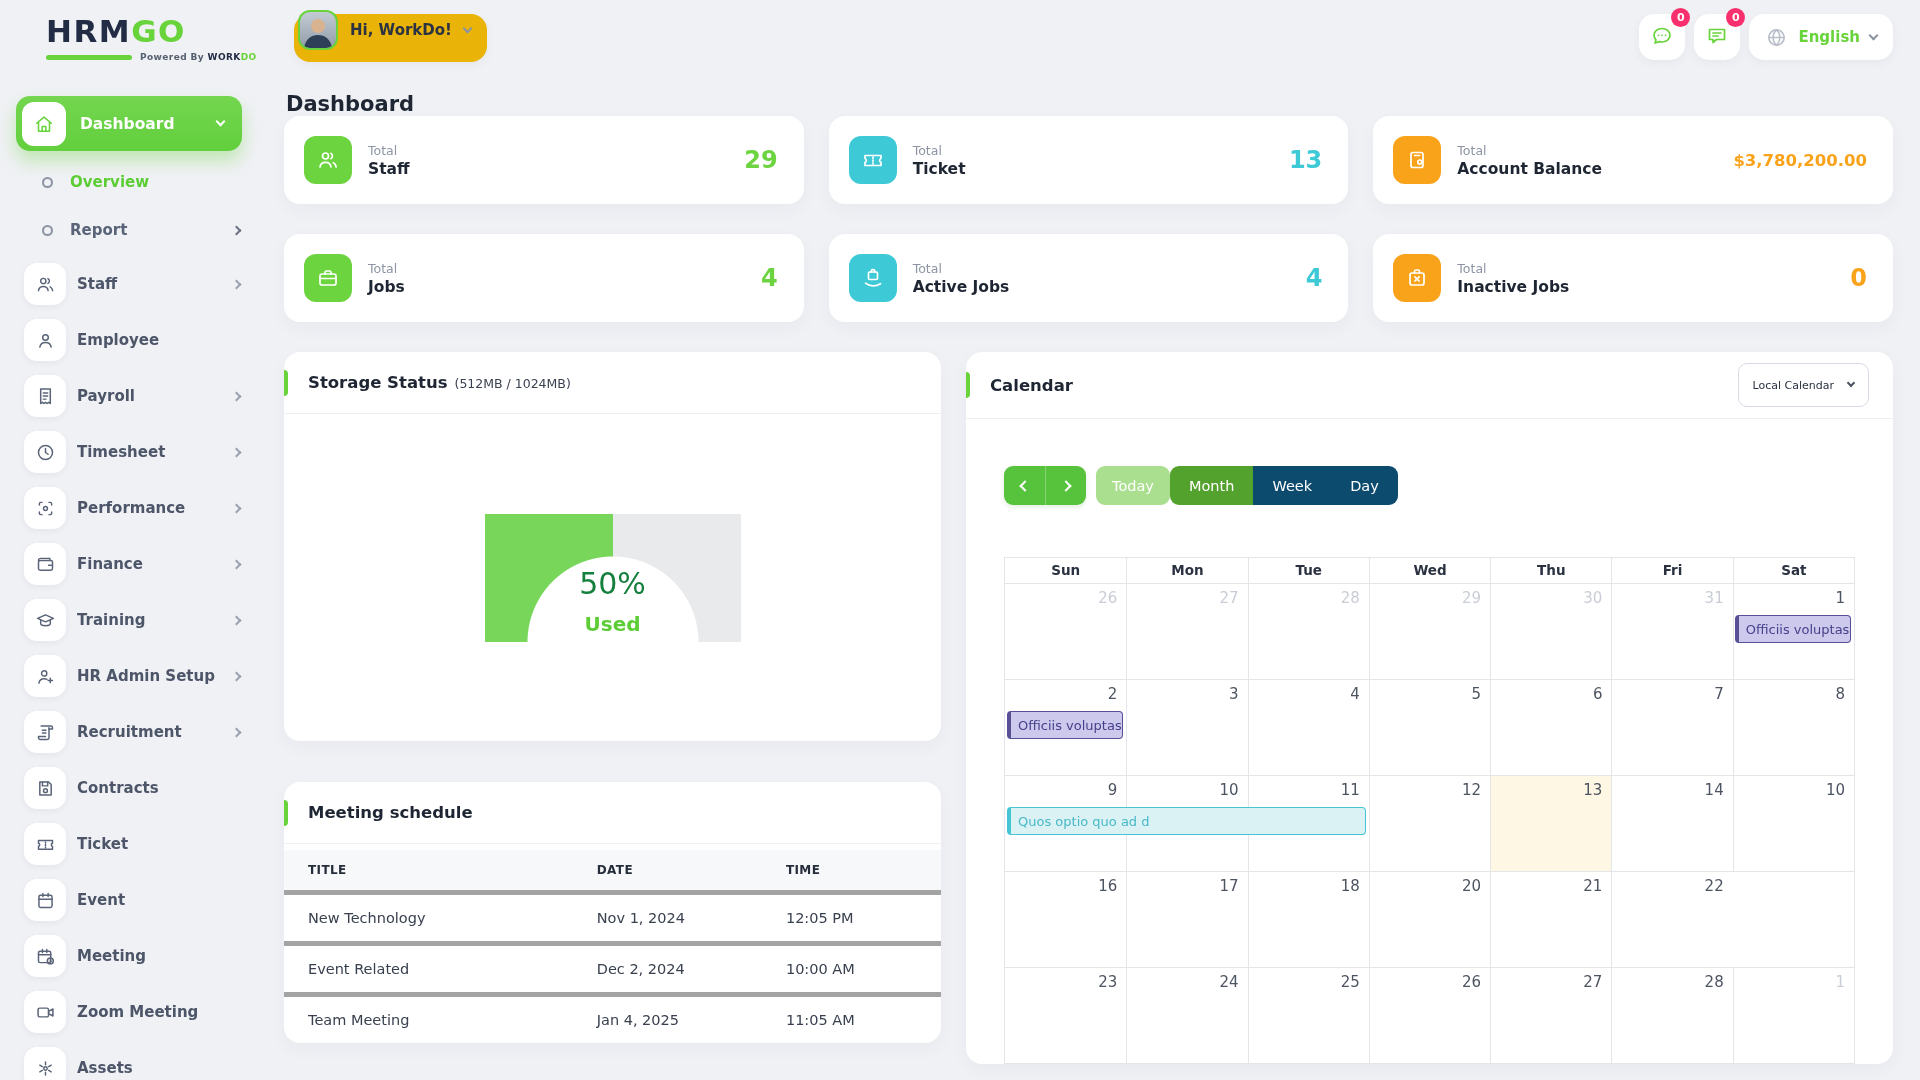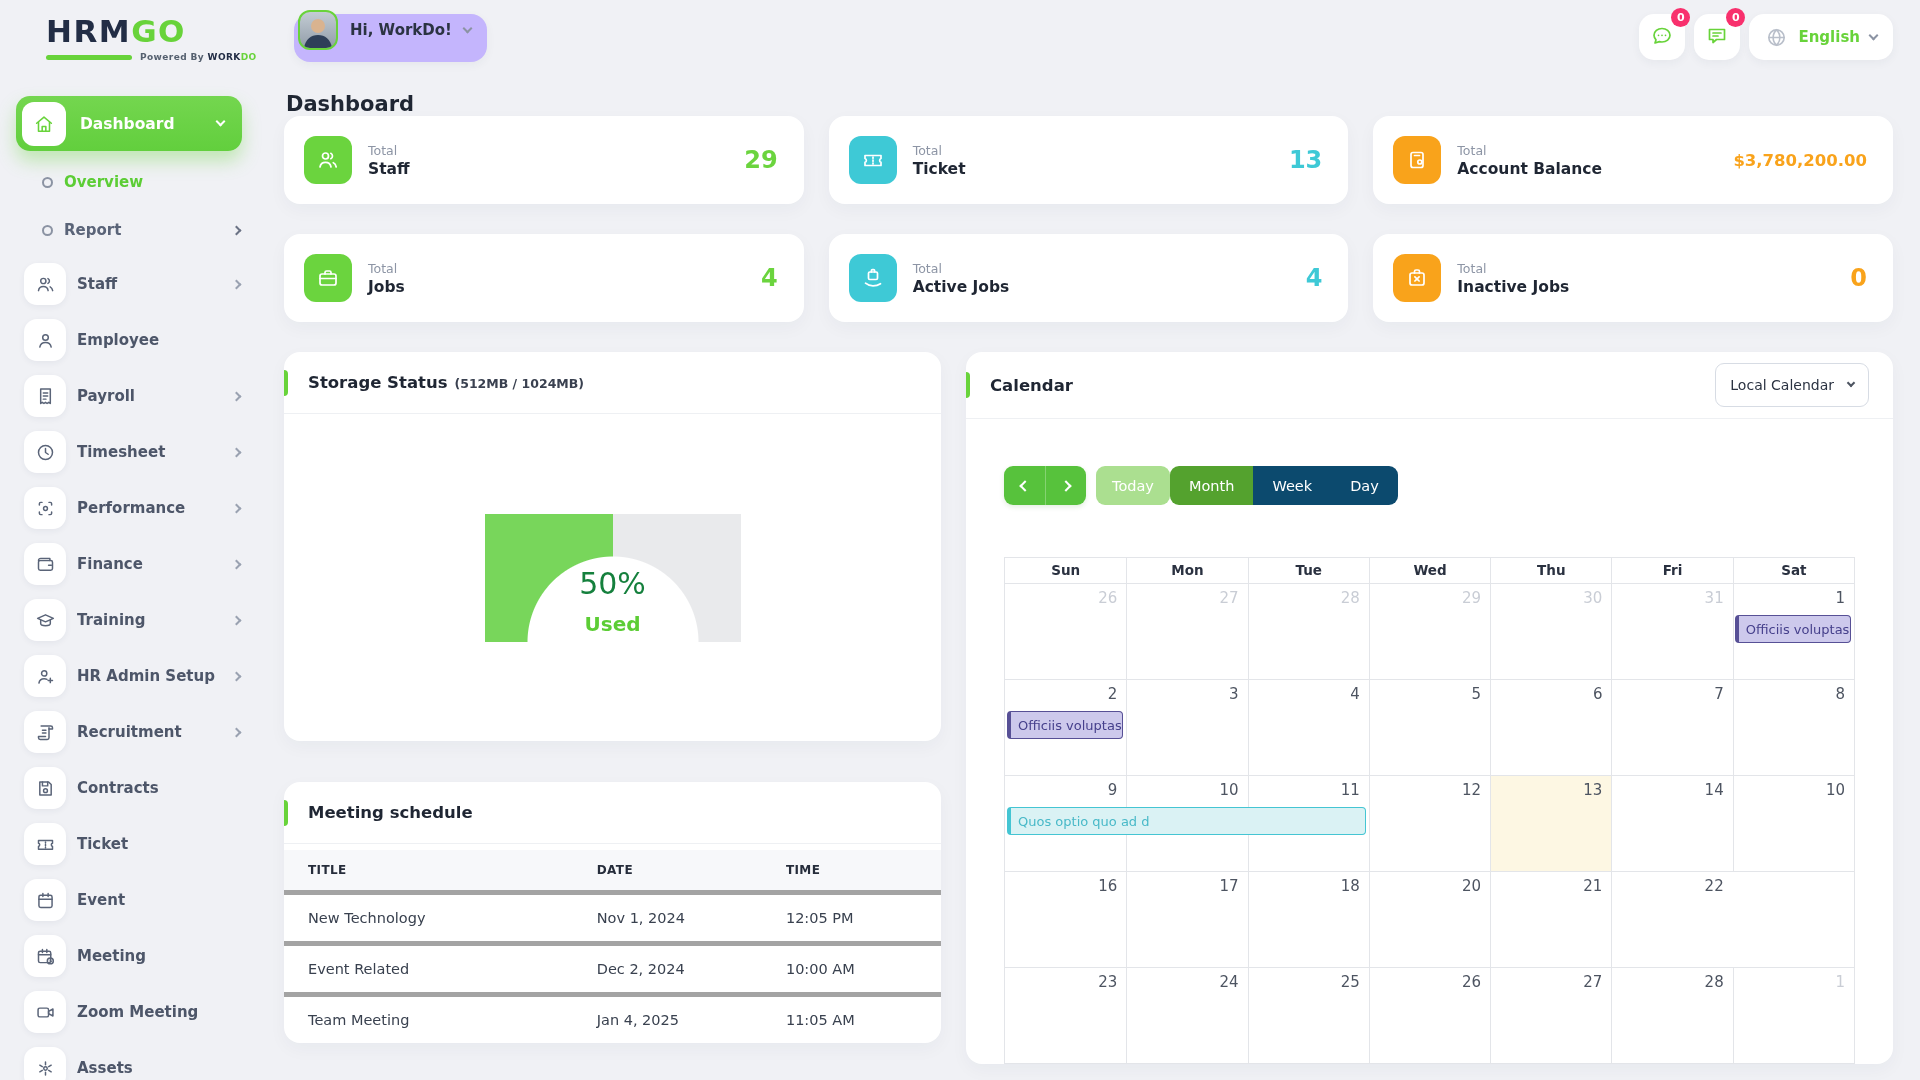--- a/index.html
+++ b/index.html
@@ -18,38 +18,38 @@
   .bar{width:86px;height:5px;border-radius:3px;background:#68d33a}
   .powered{font-size:9px;color:#55606f;font-weight:700;letter-spacing:.4px}
   .powered .dk{color:#222d45}.powered .g{color:#68d33a}
   nav{margin-top:34px}
   .pill{margin:0 20px 16px 16px;height:55px;border-radius:14px;border:none;width:calc(100% - 36px);
         background:linear-gradient(180deg,#74d64f,#62cf3d);display:flex;align-items:center;gap:14px;
         padding:0 18px 0 6px;color:#fff;box-shadow:0 10px 18px rgba(104,211,58,.35);cursor:pointer}
   .pill .ibox{width:44px;height:44px;background:#fff;border-radius:12px;display:grid;place-items:center;color:#68d33a}
   .pill .lbl{font-weight:700;font-size:15.5px}
   .pill .chev{margin-left:auto;color:#fff}
-  .srow{display:flex;align-items:center;height:30px;margin:0 22px 18px 42px;gap:11px;color:#5a6478;
+  .srow{display:flex;align-items:center;height:30px;margin:0 22px 18px 42px;gap:17px;color:#5a6478;
         font-size:15px;font-weight:600;cursor:pointer}
   .srow .ring{width:11px;height:11px;border:2px solid #8b93a3;border-radius:50%;flex:0 0 11px}
   .srow.selected{color:#5ccd35}
   .srow .chev{margin-left:auto;color:#6b7385}
   .mrow{display:flex;align-items:center;margin:0 22px 14px 24px;gap:11px;font-size:15px;font-weight:600;
         color:#4d5669;cursor:pointer}
   .mrow .ibox{width:42px;height:42px;border-radius:13px;background:#fff;display:grid;place-items:center;
         color:#5a6478;box-shadow:0 2px 6px rgba(40,50,80,.06);flex:0 0 42px}
   .mrow .chev{margin-left:auto;color:#9aa2b1}
   .chev{width:7px;height:7px;border-right:2px solid currentColor;border-bottom:2px solid currentColor;display:inline-block}
   .chev.r{transform:rotate(-45deg)}
   .chev.d{transform:rotate(45deg);margin-top:-4px}
 
   
   main{flex:1;padding:0 27px 0 22px;min-width:0}
   .topbar{display:flex;align-items:flex-start;justify-content:space-between;margin-top:14px}
-  .user-pill{display:flex;align-items:center;gap:12px;background:#c4b5fd;border:none;border-radius:16px;
+  .user-pill{display:flex;align-items:center;gap:12px;background:#eab308;border:none;border-radius:16px;
         padding:4px 16px 20px 4px;height:48px;box-shadow:0 3px 10px rgba(40,50,80,.05);cursor:pointer;margin-left:10px}
   .avatar{width:40px;height:40px;border-radius:12px;border:2px solid #68d33a;overflow:hidden;
         background:linear-gradient(180deg,#c3ccd4,#929da9);display:grid;place-items:end center}
   .user-pill .name{font-size:15px;font-weight:600;color:#2b3342}
   .user-pill .chev,.lang-btn .chev{color:#8b93a3}
   .top-actions{display:flex;gap:9px}
   .icon-btn{position:relative;width:46px;height:46px;border:none;border-radius:15px;background:#fff;
         display:grid;place-items:center;color:#68d33a;box-shadow:0 3px 10px rgba(40,50,80,.05);cursor:pointer}
   .badge{position:absolute;top:-6px;right:-5px;min-width:19px;height:19px;border-radius:10px;background:#f8306d;
         color:#fff;font-size:11px;font-weight:700;display:grid;place-items:center;padding:0 4px}
@@ -71,21 +71,21 @@
   .stat .val.small{font-size:16.5px}
 
   
   .columns{display:grid;grid-template-columns:657px 1fr;gap:25px;margin-top:30px;align-items:start}
   .card{background:#fff;border-radius:16px;box-shadow:0 6px 18px rgba(35,45,80,.04)}
   .card-h{position:relative;display:flex;align-items:center;justify-content:space-between;
         padding:21px 24px;border-bottom:1px solid #eef0f3}
   .card-h:before{content:"";position:absolute;left:0;top:50%;transform:translateY(-50%);
         width:4px;height:26px;background:#68d33a;border-radius:0 4px 4px 0}
   .card-h h2{margin:0;font-size:16.5px;font-weight:700;color:#1f2633;display:flex;align-items:baseline;gap:7px}
-  .card-h small{font-size:12.5px;font-weight:700;color:#3a4150}
+  .card-h small{font-size:12.5px;font-weight:400;color:#3a4150}
   .cal-card .card-h{padding:11px 24px}
 
   
   .storage-body{height:327px;display:flex;flex-direction:column;align-items:center;justify-content:center}
   .gauge{position:relative;width:256px;height:128px}
   .gauge:before{content:"";position:absolute;inset:0;
         background:conic-gradient(from 270deg at 50% 100%,#78d65b 0 25%,#e9eaec 25% 50%,transparent 50%);
         -webkit-mask:radial-gradient(circle at 50% 100%,transparent 85px,#000 86px);
         mask:radial-gradient(circle at 50% 100%,transparent 85px,#000 86px)}
   .gauge .pct{position:absolute;left:0;right:0;top:52px;text-align:center;font-size:30px;color:#15803d}
@@ -96,21 +96,21 @@
   .thead,.trow{display:grid;grid-template-columns:47.6% 28.8% 23.6%}
   .thead{background:#f7f8fa}
   .th{font-size:12px;font-weight:700;letter-spacing:.4px;color:#262d3b;padding:13px 0}
   .td{font-size:14.5px;color:#39414f;padding:15px 0}
   .th:first-child,.td:first-child{padding-left:24px}
   .trow{border-top:5px solid #a3a3a3}
   .meet-body{padding-top:6px}
 
   
   .select{display:flex;align-items:center;gap:14px;border:1px solid #d7dce4;border-radius:9px;
-        padding:0 14px;height:44px;font-size:14px;color:#2b3342;cursor:pointer;background:#fff}
+        padding:0 14px;height:44px;font-size:11px;color:#2b3342;cursor:pointer;background:#fff}
   .select .chev{color:#4d5461;width:6px;height:6px}
   .cal-body{padding:14px 38px 0}
   .cal-toolbar{display:flex;align-items:center;margin-top:33px}
   .nav-group{display:flex;border-radius:9px;overflow:hidden;box-shadow:0 2px 5px rgba(60,140,40,.15)}
   .nav-btn{width:41px;height:39px;background:#57c23c;color:#fff;border:none;display:grid;place-items:center;cursor:pointer}
   .nav-btn + .nav-btn{border-left:1px solid rgba(255,255,255,.28)}
   .nav-btn .chev{width:8px;height:8px}
   .today-btn{margin-left:10px;height:39px;border:none;border-radius:9px;background:#abdf90;color:#fff;
         font-size:14.5px;padding:0 16px;cursor:pointer}
   .cal-title{flex:1;text-align:center;font-size:17.5px;font-weight:700;color:#1d2430;letter-spacing:.3px}

